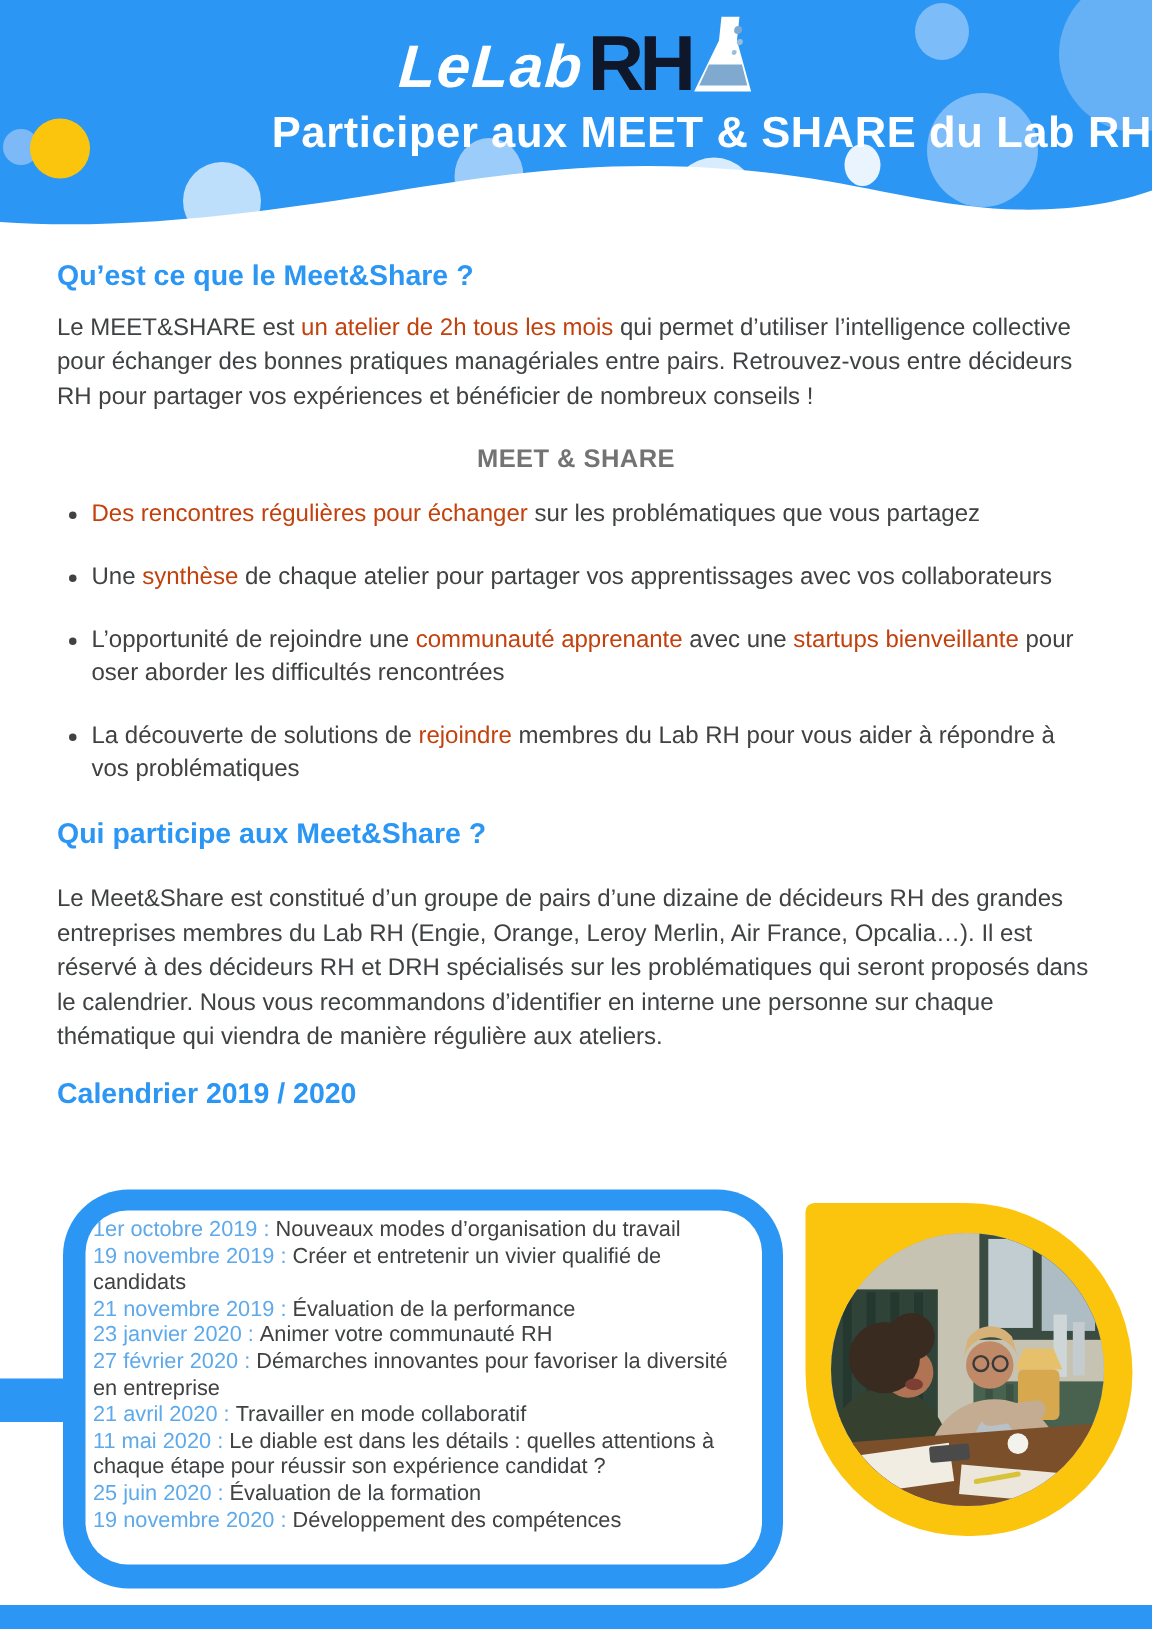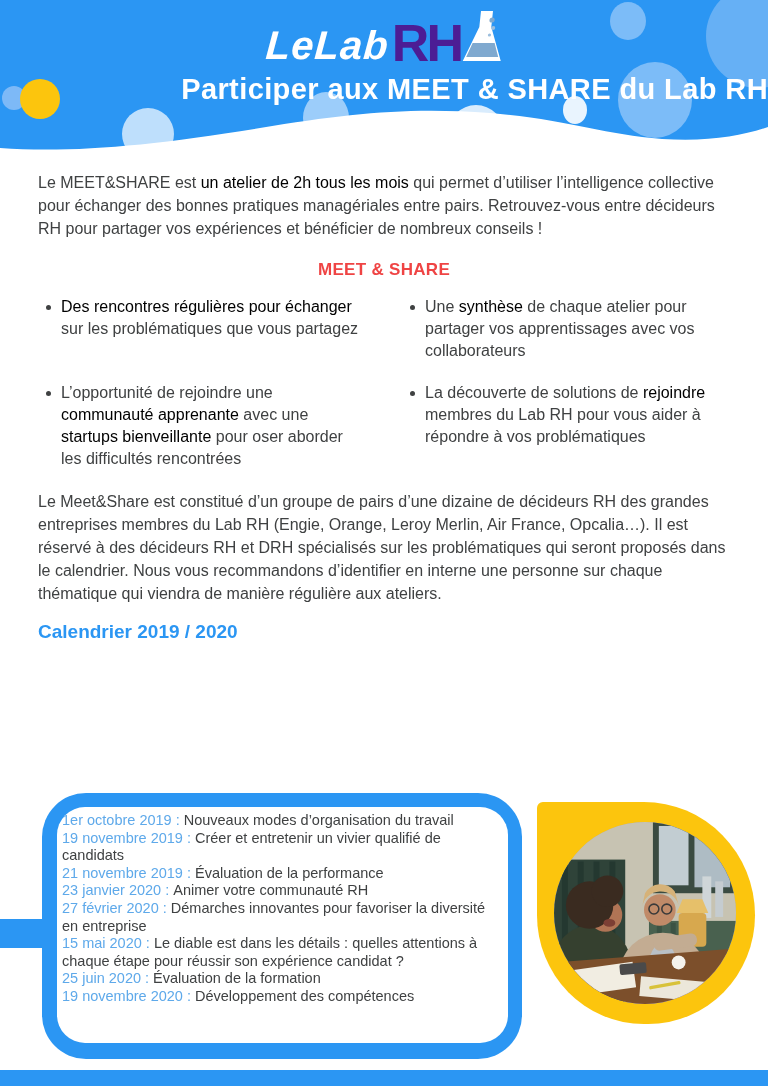--- a/index.html
+++ b/index.html
@@ -18,33 +18,33 @@
   .c4 { left:303px; top:92px;  width:46px;  height:56px;  background:#9ccdfa; border-radius:50% 50% 50% 50%/46% 46% 54% 54%; }
   .c5 { left:448px; top:105px; width:56px;  height:56px;  background:#d9ecfd; }
   .c6 { left:563px; top:96px;  width:24px;  height:28px;  background:#e9f4fe; }
   .c7 { left:610px; top:2px;   width:36px;  height:38px;  background:#7cbcf8; }
   .c8 { left:618px; top:62px;  width:74px;  height:76px;  background:#7cbcf8; }
   .c9 { left:706px; top:-16px; width:104px; height:104px; background:#66b0f5; }
   .wave { position:absolute; left:0; bottom:0; width:768px; height:62px; display:block; }
 
   .logo-row { position:relative; display:flex; justify-content:center; align-items:flex-end; padding-top:5px; height:60px; }
   .logo-script { color:#fff; font-size:40px; font-style:italic; font-weight:700; letter-spacing:1px; line-height:1; transform:skewX(-4deg); }
-  .logo-bold { color:#4c1d95; font-size:52px; font-weight:800; letter-spacing:-3px; line-height:0.82; margin-left:3px; }
+  .logo-bold { color:#0f172a; font-size:52px; font-weight:800; letter-spacing:-3px; line-height:0.82; margin-left:3px; }
   .flask { margin-left:-1px; display:block; }
 
   .hero-title { position:relative; text-align:right; color:#ffffff; font-size:29px; font-weight:800; letter-spacing:0.4px; margin-top:8px; white-space:nowrap; }
 
   
   .content { padding:0 38px; color:#3f4142; }
   .sec { color:#2b96f3; font-size:19px; font-weight:800; margin:0; }
   .sec1 { margin-top:14px; }
   .para { font-size:16px; line-height:23px; margin:11px 0 0 0; }
-  .hl { color:#000000; }
-  .ms-head { text-align:center; color:#ef4444; font-weight:800; font-size:17px; letter-spacing:0.3px; margin:20px 0 0 0; }
-  .bullets { display:grid; grid-template-columns:1fr 1fr; column-gap:44px; row-gap:20px; margin:16px 0 0 0; padding:0 0 0 8px; list-style:none; }
+  .hl { color:#c2410c; }
+  .ms-head { text-align:center; color:#737373; font-weight:800; font-size:17px; letter-spacing:0.3px; margin:20px 0 0 0; }
+  .bullets { display:grid; grid-template-columns:1fr; column-gap:44px; row-gap:20px; margin:16px 0 0 0; padding:0 0 0 8px; list-style:none; }
   .bullet { display:flex; font-size:16px; line-height:22px; }
   .dot { width:5px; height:5px; background:#3f4142; border-radius:50%; margin:9px 10px 0 0; flex:none; }
   .sec2 { margin-top:22px; }
   .p2 { margin-top:20px; }
   .sec3 { margin-top:16px; }
 
   
   .cal-zone { position:absolute; left:0; top:780px; width:768px; height:290px; }
   .left-bar { position:absolute; left:0; top:139px; width:52px; height:29px; background:#2b96f3; }
   .cal-box { position:absolute; left:42px; top:13px; width:480px; height:266px; background:#2b96f3; border-radius:44px; }
@@ -89,20 +89,21 @@
     </div>
     <div class="hero-title">Participer aux MEET &amp; SHARE du Lab RH</div>
 
     <svg class="wave" viewBox="0 0 768 62" preserveAspectRatio="none">
       <path d="M0,50 C70,55 150,48 260,30 C350,15 410,9 490,15 C565,21 602,36 662,41 C708,44 742,38 768,29 L768,62 L0,62 Z" fill="#ffffff"></path>
     </svg>
   </div>
 
   <div class="content">
 
+    <h2 class="sec sec1">Qu’est ce que le Meet&amp;Share ?</h2>
     <p class="para"><span>Le MEET&amp;SHARE est </span><span class="hl">un atelier de 2h tous les mois</span><span> qui permet d’utiliser l’intelligence collective pour échanger des bonnes pratiques managériales entre pairs. Retrouvez-vous entre décideurs RH pour partager vos expériences et bénéficier de nombreux conseils !</span></p>
 
     <h3 class="ms-head">MEET &amp; SHARE</h3>
 
     <ul class="bullets">
       <li class="bullet">
         <span class="dot"></span>
         <span><span class="hl">Des rencontres régulières pour échanger</span><span> sur les problématiques que vous partagez</span></span>
       </li>
       <li class="bullet">
@@ -112,36 +113,38 @@
       <li class="bullet">
         <span class="dot"></span>
         <span><span>L’opportunité de rejoindre une </span><span class="hl">communauté apprenante</span><span> avec une </span><span class="hl">startups bienveillante</span><span> pour oser aborder les difficultés rencontrées</span></span>
       </li>
       <li class="bullet">
         <span class="dot"></span>
         <span><span>La découverte de solutions de </span><span class="hl">rejoindre</span><span> membres du Lab RH pour vous aider à répondre à vos problématiques</span></span>
       </li>
     </ul>
 
+    <h2 class="sec sec2">Qui participe aux Meet&amp;Share ?</h2>
     <p class="para p2">Le Meet&amp;Share est constitué d’un groupe de pairs d’une dizaine de décideurs RH des grandes entreprises membres du Lab RH (Engie, Orange, Leroy Merlin, Air France, Opcalia…). Il est réservé à des décideurs RH et DRH spécialisés sur les problématiques qui seront proposés dans le calendrier. Nous vous recommandons d’identifier en interne une personne sur chaque thématique qui viendra de manière régulière aux ateliers.</p>
 
     <h2 class="sec sec3">Calendrier 2019 / 2020</h2>
   </div>
 
   <div class="cal-zone">
     <div class="left-bar"></div>
 
     <div class="cal-box">
       <div class="cal-inner">
         <div class="entry"><span class="edate">1er octobre 2019 :</span><span>Nouveaux modes d’organisation du travail</span></div>
         <div class="entry"><span class="edate">19 novembre 2019 :</span><span>Créer et entretenir un vivier qualifié de candidats</span></div>
         <div class="entry"><span class="edate">21 novembre 2019 :</span><span>Évaluation de la performance</span></div>
         <div class="entry"><span class="edate">23 janvier 2020 :</span><span>Animer votre communauté RH</span></div>
         <div class="entry"><span class="edate">27 février 2020 :</span><span>Démarches innovantes pour favoriser la diversité en entreprise</span></div>
-        <div class="entry"><span class="edate">15 mai 2020 :</span><span>Le diable est dans les détails : quelles attentions à chaque étape pour réussir son expérience candidat ?</span></div>
+        <div class="entry"><span class="edate">21 avril 2020 :</span><span>Travailler en mode collaboratif</span></div>
+        <div class="entry"><span class="edate">11 mai 2020 :</span><span>Le diable est dans les détails : quelles attentions à chaque étape pour réussir son expérience candidat ?</span></div>
         <div class="entry"><span class="edate">25 juin 2020 :</span><span>Évaluation de la formation</span></div>
         <div class="entry"><span class="edate">19 novembre 2020 :</span><span>Développement des compétences</span></div>
       </div>
     </div>
 
     <div class="photo-blob">
       <div class="photo-circle">
         <svg width="182" height="182" viewBox="0 0 184 184">
 
           <rect width="184" height="184" fill="#c7c3b2"></rect>

